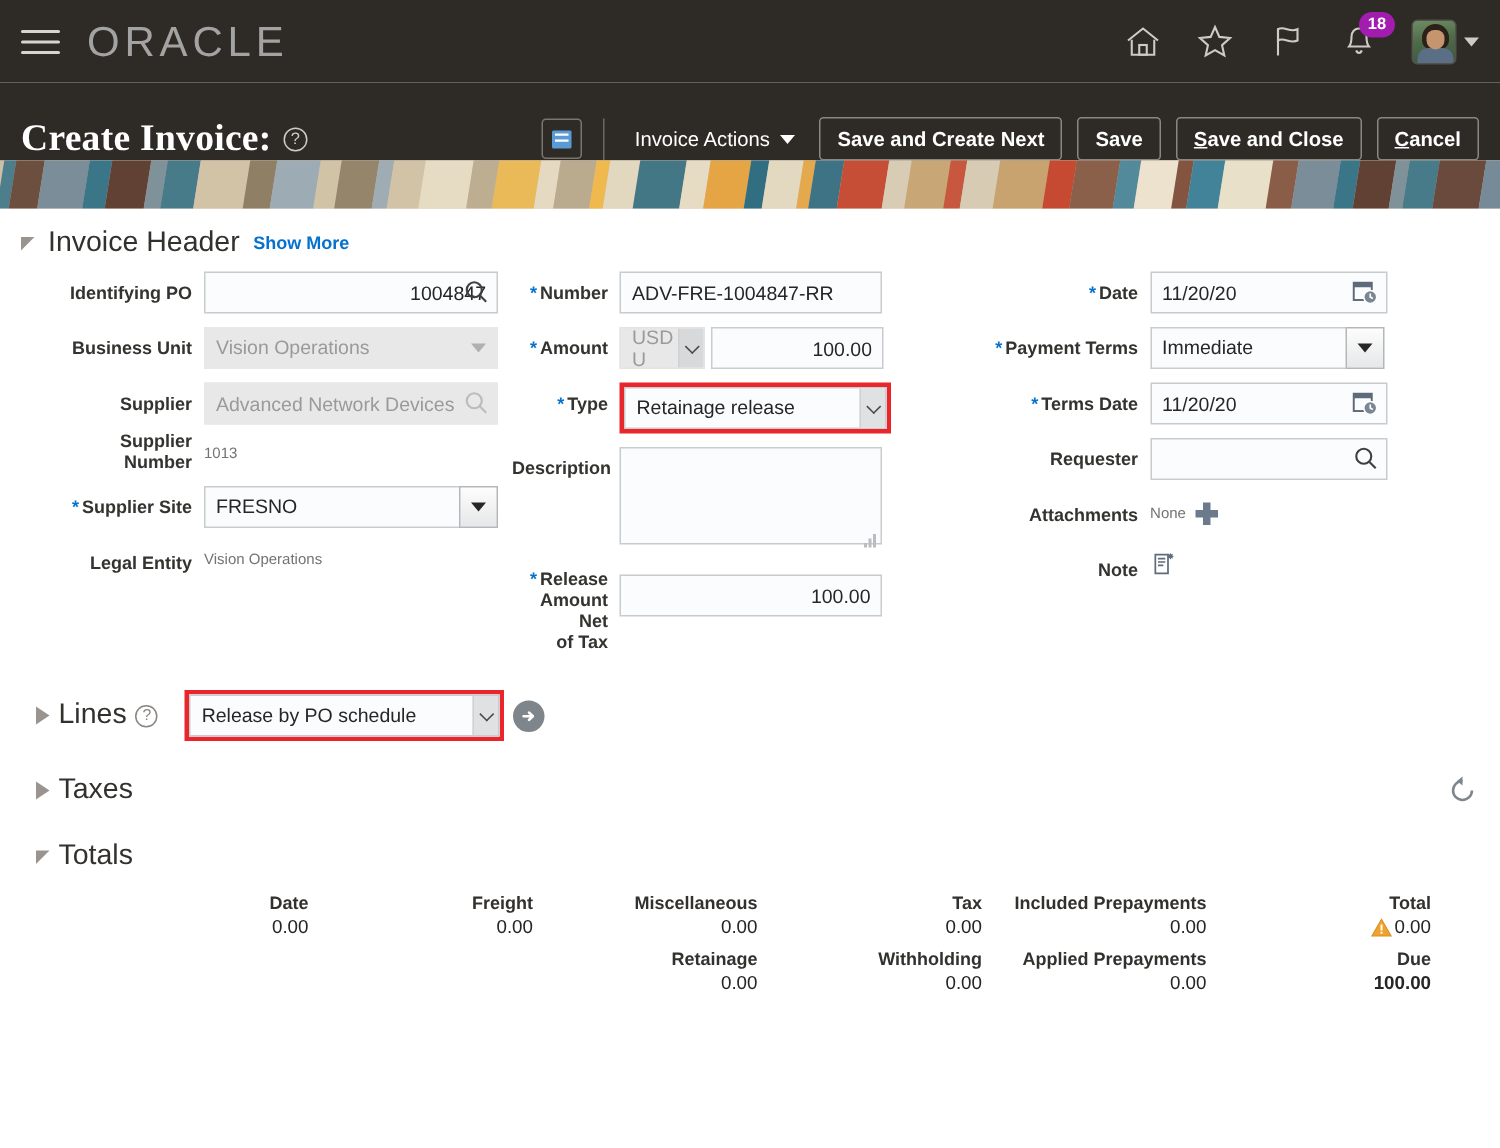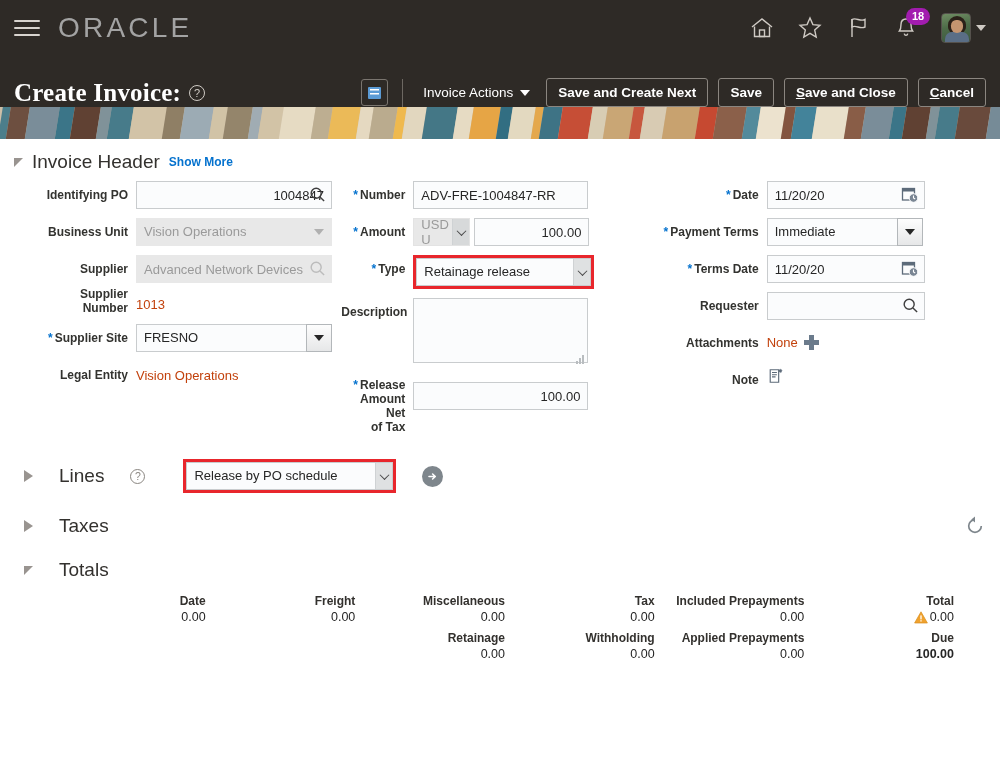--- a/index.html
+++ b/index.html
@@ -350,33 +350,33 @@
   }
   .ta-wrap{position:relative;display:inline-block;}
   .ta-grip{
     position:absolute;right:3px;bottom:3px;width:9px;height:9px;pointer-events:none;
     background:
       linear-gradient(#b9bdc0 0 0) 6px 0/2px 9px no-repeat,
       linear-gradient(#b9bdc0 0 0) 3px 3px/2px 6px no-repeat,
       linear-gradient(#b9bdc0 0 0) 0 6px/2px 3px no-repeat;
   }
 
-  .static-val { font-size:13px;color:#c2410c;padding-top:7px; }
+  .static-val { font-size:10px;color:#737373;padding-top:7px; }
   .attach-row { display:flex;align-items:center;gap:6px;padding-top:6px; }
   .plus-ico { width:15px;height:15px;position:relative;cursor:pointer; }
   .plus-ico::before,.plus-ico::after{
     content:"";position:absolute;background:#6b7b8c;
   }
   .plus-ico::before{left:0;top:5px;width:15px;height:5px;}
   .plus-ico::after{top:0;left:5px;width:5px;height:15px;}
 
   .note-ico { width:18px;height:18px;cursor:pointer;padding-top:2px; }
 
   
-  .sub-section { padding-left: 10px; margin-top: 16px; display:flex; align-items:center; gap:26px; }
+  .sub-section { padding-left: 10px; margin-top: 16px; display:flex; align-items:center; gap:6px; }
   .go-btn {
     width:21px;height:21px;border-radius:50%;background:#7e868c;
     display:flex;align-items:center;justify-content:center;cursor:pointer;
   }
   .refresh-ico { margin-left:auto; width:22px;height:22px;cursor:pointer; }
 
   .totals-grid {
     display:grid;
     grid-template-columns: repeat(6, 1fr);
     column-gap: 0;

